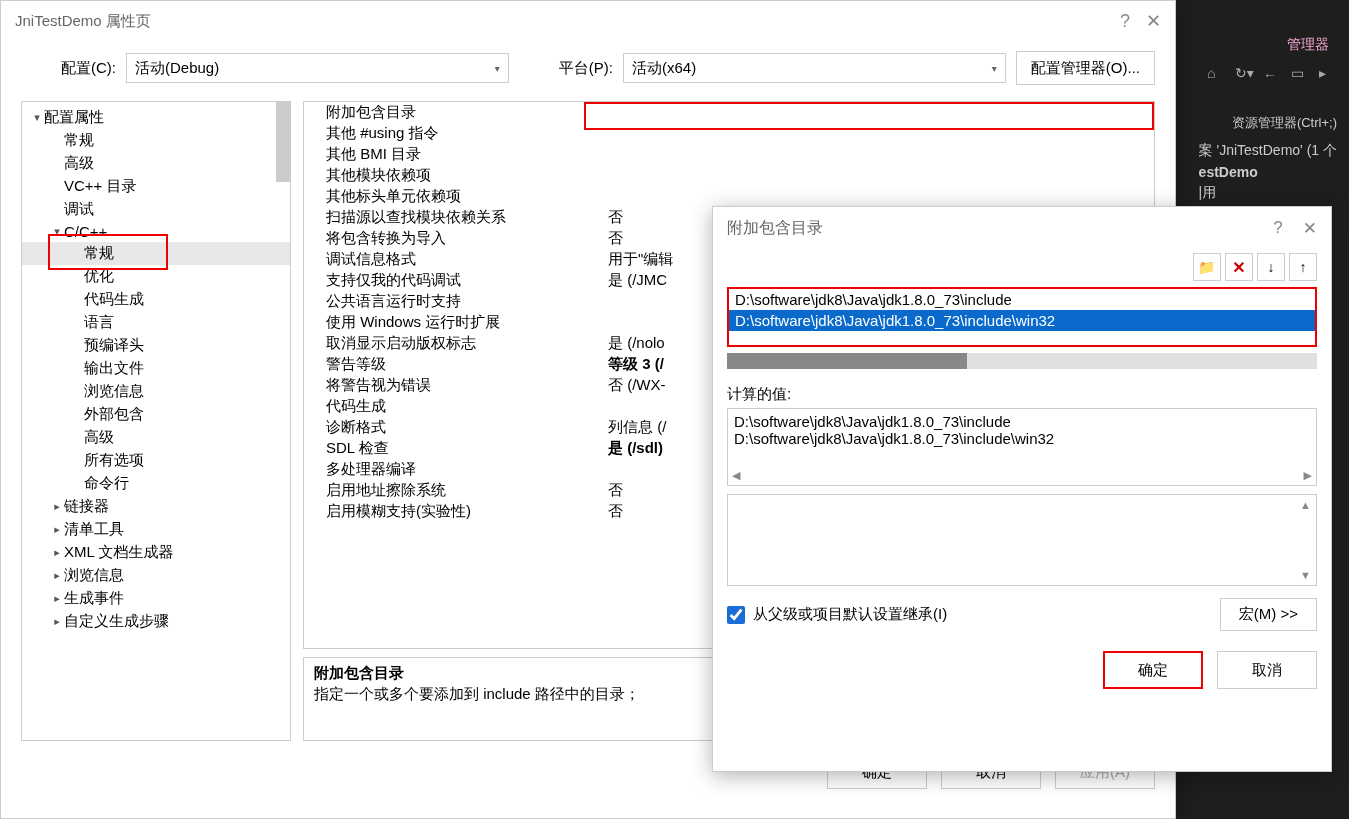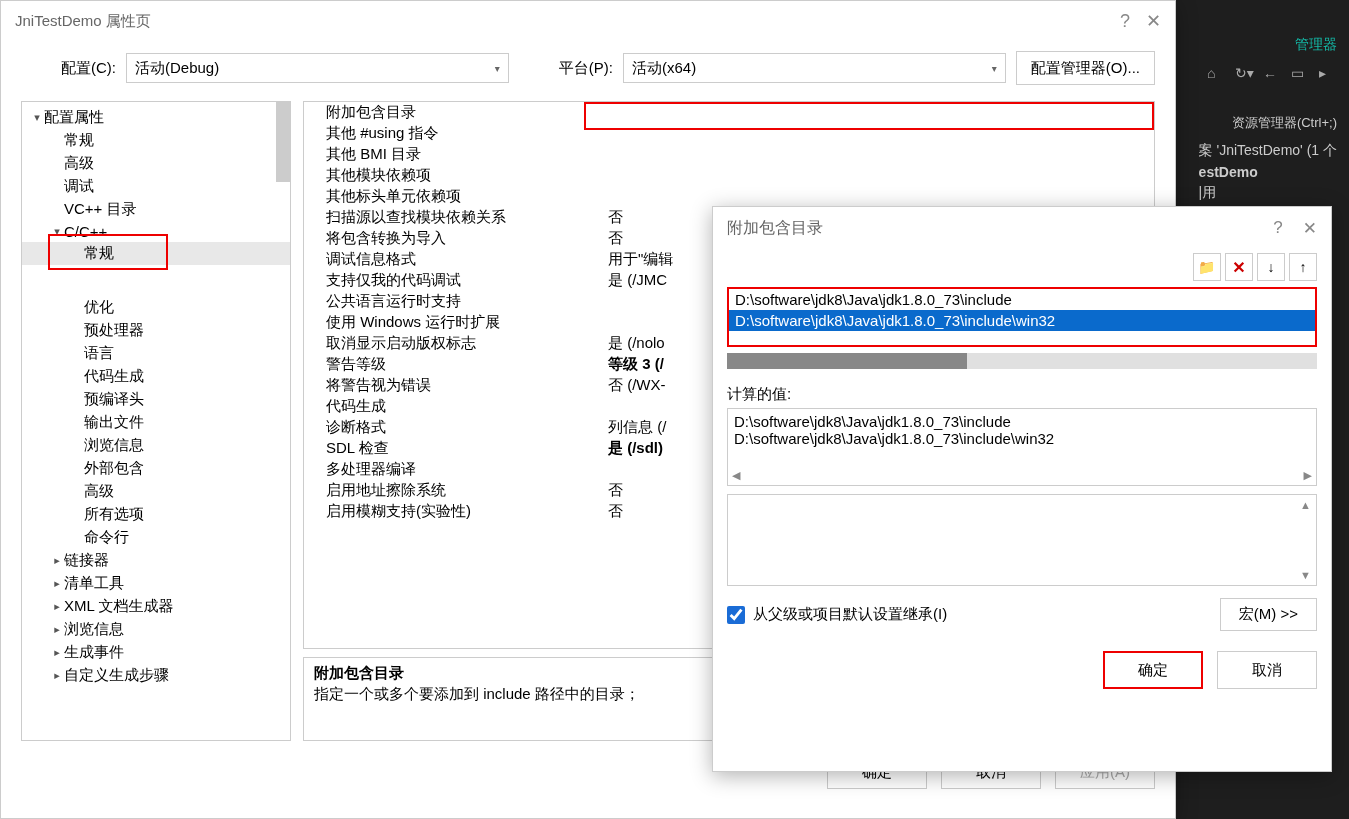--- a/index.html
+++ b/index.html
@@ -1,20 +1,20 @@
 <!DOCTYPE html>
 <html><head>
 <meta charset="utf-8">
 <style>
 * { box-sizing: border-box; margin: 0; padding: 0; }
 body { font-family: "Microsoft YaHei", "Segoe UI", sans-serif; font-size: 14px; background: #2d2d30; width: 1349px; height: 819px; overflow: hidden; position: relative; }
 .vs-bg { position: absolute; top: 0; left: 0; right: 0; bottom: 0; background: #1e1e1e; }
 .vs-toolbar { position: absolute; top: 60px; right: 0; height: 30px; display: flex; gap: 8px; align-items: center; color: #ccc; padding: 0 10px; }
 .vs-toolbar-icon { width: 20px; height: 20px; color: #aaa; }
-.vs-tab { position: absolute; top: 30px; right: 0; color: #14b8a6; padding: 6px 12px; font-size: 14px; }
+.vs-tab { position: absolute; top: 30px; right: 8px; color: #f9a8d4; padding: 6px 12px; font-size: 14px; }
 .vs-panel-title { position: absolute; top: 110px; right: 0; color: #ccc; padding: 4px 12px; font-size: 13px; }
 .vs-sol { position: absolute; top: 140px; right: 0; color: #ccc; font-size: 14px; }
 .vs-sol-line { padding: 2px 12px; }
 .main-dialog { position: absolute; left: 0; top: 0; width: 1176px; height: 819px; background: #fff; border: 1px solid #ccc; box-shadow: 0 4px 20px rgba(0,0,0,0.3); }
 .main-titlebar { display: flex; align-items: center; justify-content: space-between; padding: 8px 14px; height: 40px; }
 .main-title { color: #666; font-size: 15px; }
 .main-title-btns { display: flex; gap: 16px; align-items: center; color: #888; }
 .main-title-btns span { cursor: default; font-size: 18px; }
 .config-row { display: flex; align-items: center; padding: 10px 20px 16px 20px; gap: 10px; }
 .config-label { font-size: 15px; margin-left: 40px; }
@@ -118,49 +118,45 @@
         <div class="tree-item" style="padding-left: 28px;">
           <span class="tree-arrow"></span>
           <span>常规</span>
         </div>
         <div class="tree-item" style="padding-left: 28px;">
           <span class="tree-arrow"></span>
           <span>高级</span>
         </div>
         <div class="tree-item" style="padding-left: 28px;">
           <span class="tree-arrow"></span>
+          <span>VC++ 目录</span>
+        </div>
+        <div class="tree-item" style="padding-left: 28px;">
+          <span class="tree-arrow"></span>
           <span>调试</span>
-        </div>
-        <div class="tree-item" style="padding-left: 28px;">
-          <span class="tree-arrow"></span>
-          <span>VC++ 目录</span>
         </div>
         <div class="tree-item" style="padding-left: 28px;">
           <span class="tree-arrow">▾</span>
           <span>C/C++</span>
         </div>
         <div class="tree-item selected" style="padding-left: 48px;">
           <span class="tree-arrow"></span>
           <span>常规</span>
         </div>
-        <div class="tree-item" style="padding-left: 48px; margin-top: 31px;">
+        <div class="tree-item" style="padding-left: 48px;">
           <span class="tree-arrow"></span>
           <span>优化</span>
         </div>
         <div class="tree-item" style="padding-left: 48px;">
           <span class="tree-arrow"></span>
-          <span>预处理器</span>
+          <span>代码生成</span>
         </div>
         <div class="tree-item" style="padding-left: 48px;">
           <span class="tree-arrow"></span>
           <span>语言</span>
-        </div>
-        <div class="tree-item" style="padding-left: 48px;">
-          <span class="tree-arrow"></span>
-          <span>代码生成</span>
         </div>
         <div class="tree-item" style="padding-left: 48px; text-align: center;">
           <span class="tree-arrow"></span>
           <span>预编译头</span>
         </div>
         <div class="tree-item" style="padding-left: 48px;">
           <span class="tree-arrow"></span>
           <span>输出文件</span>
         </div>
         <div class="tree-item" style="padding-left: 48px;">

